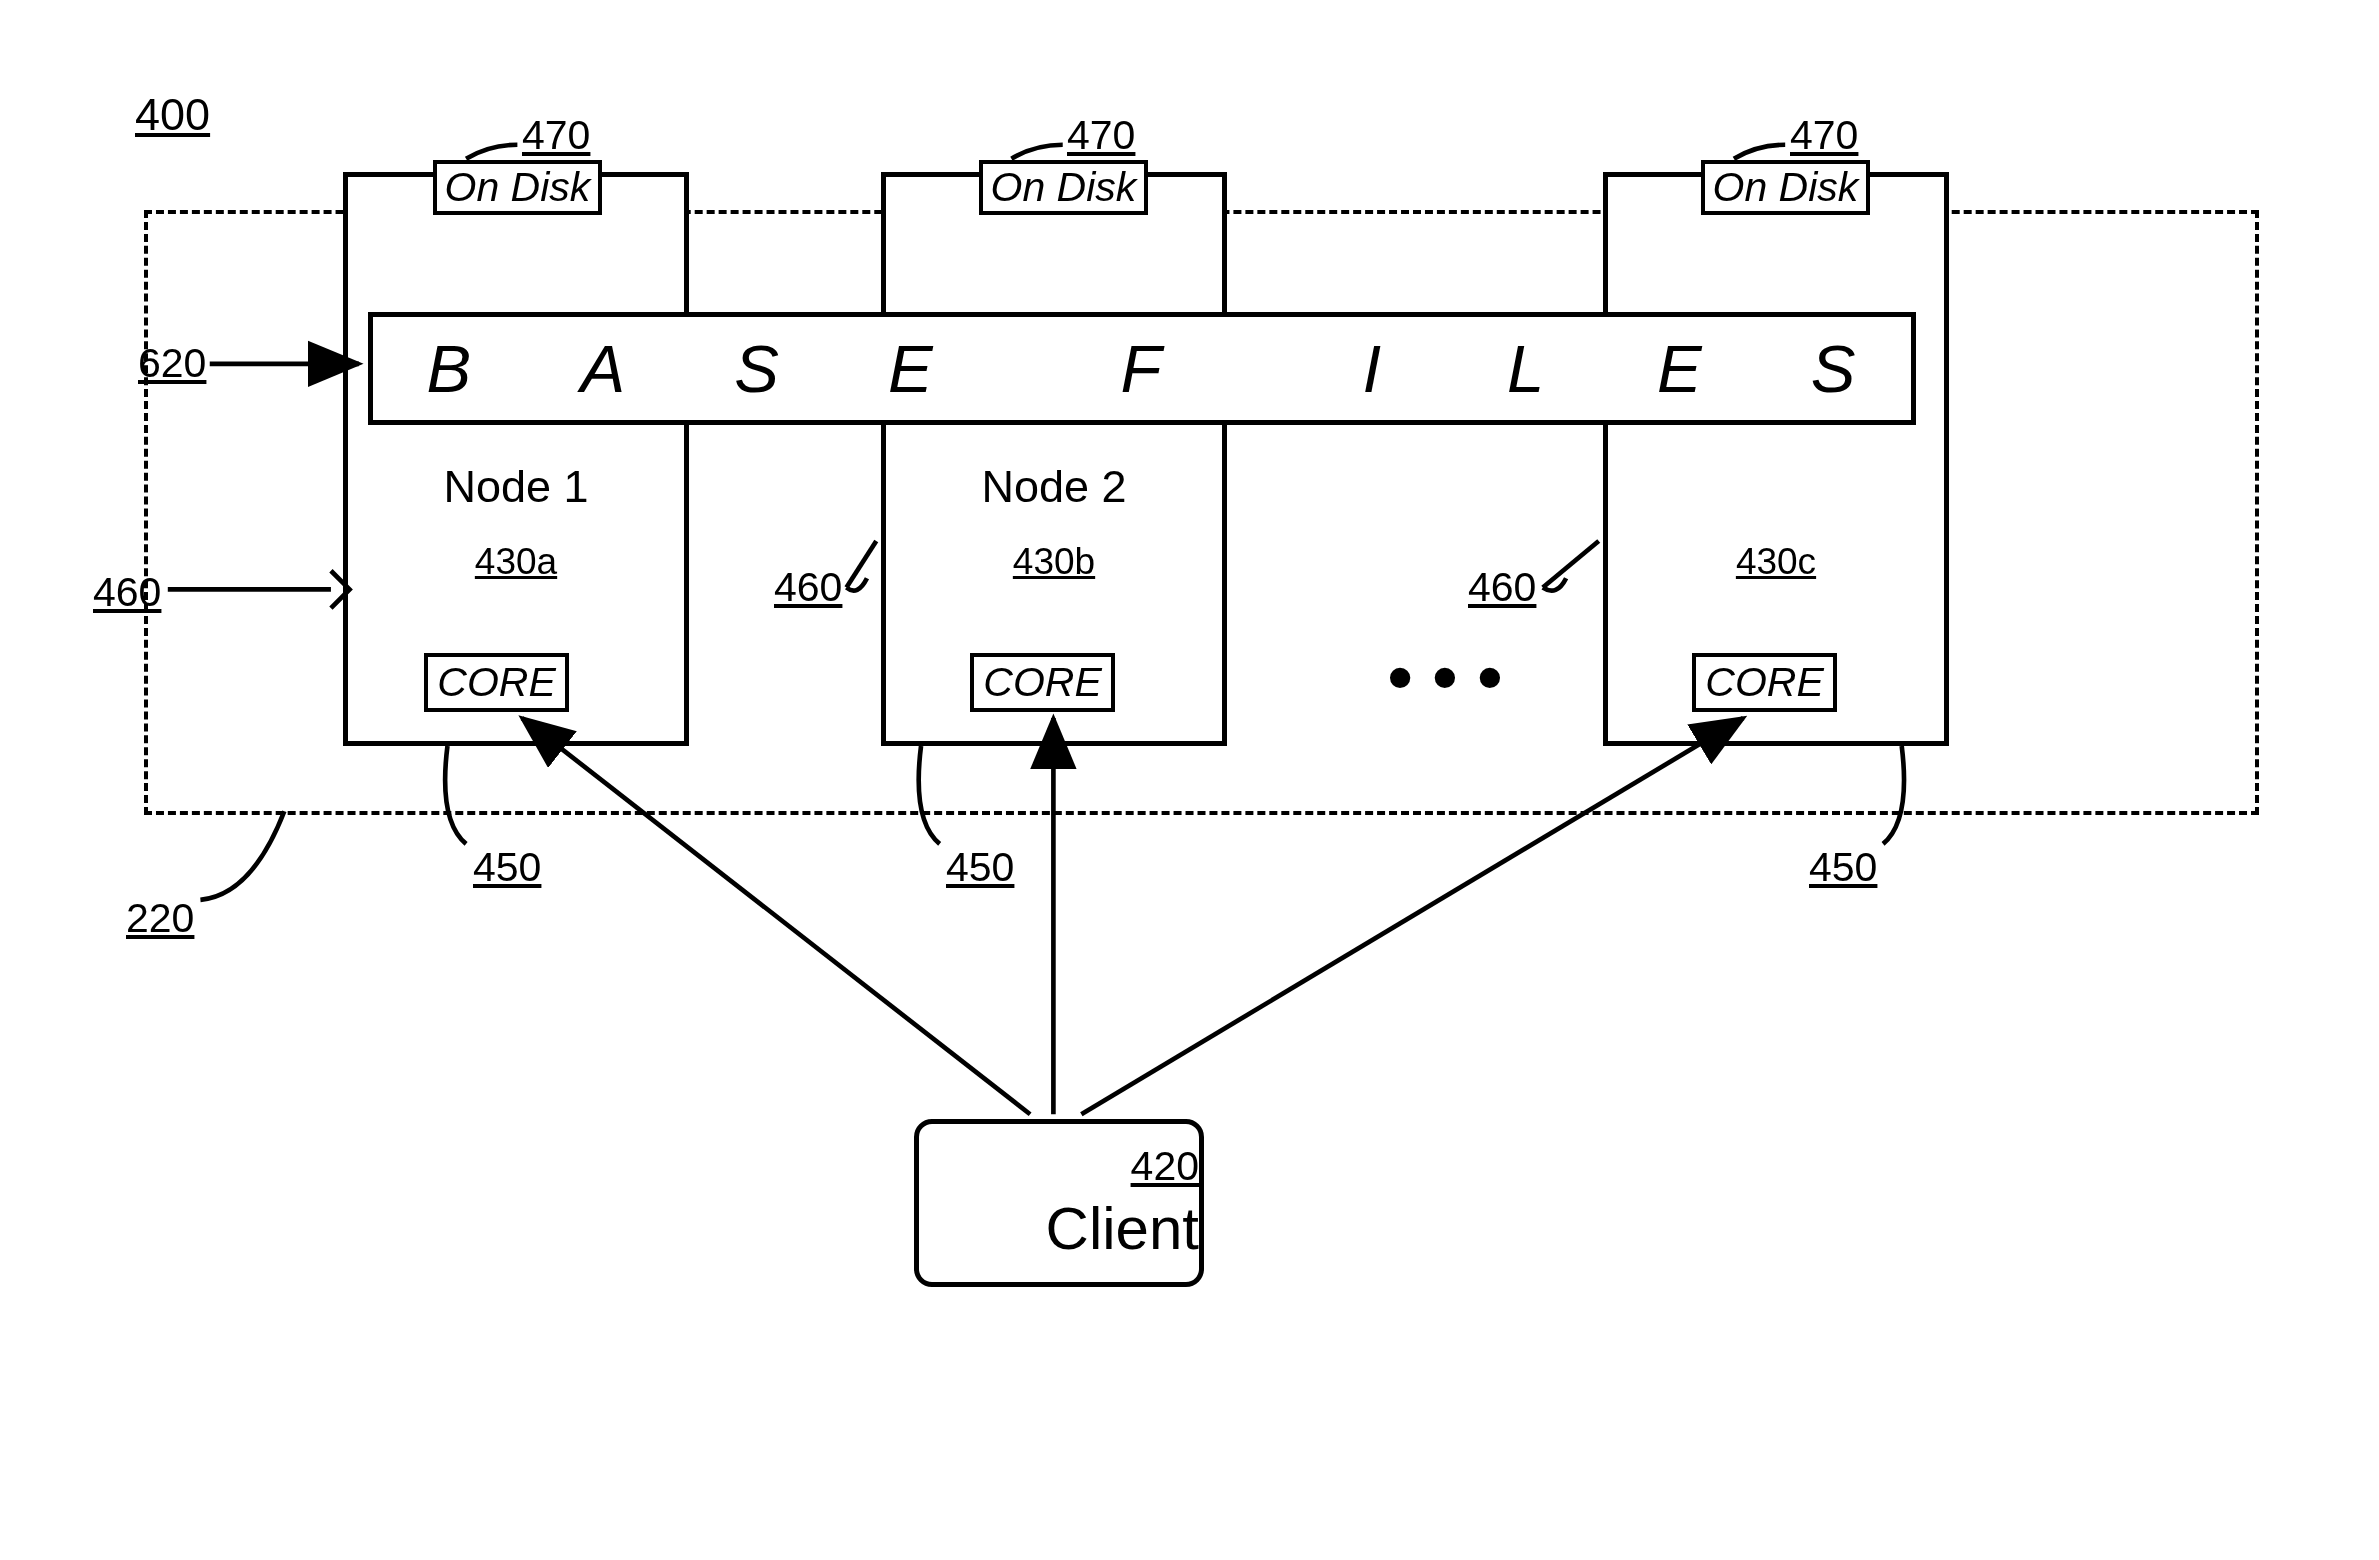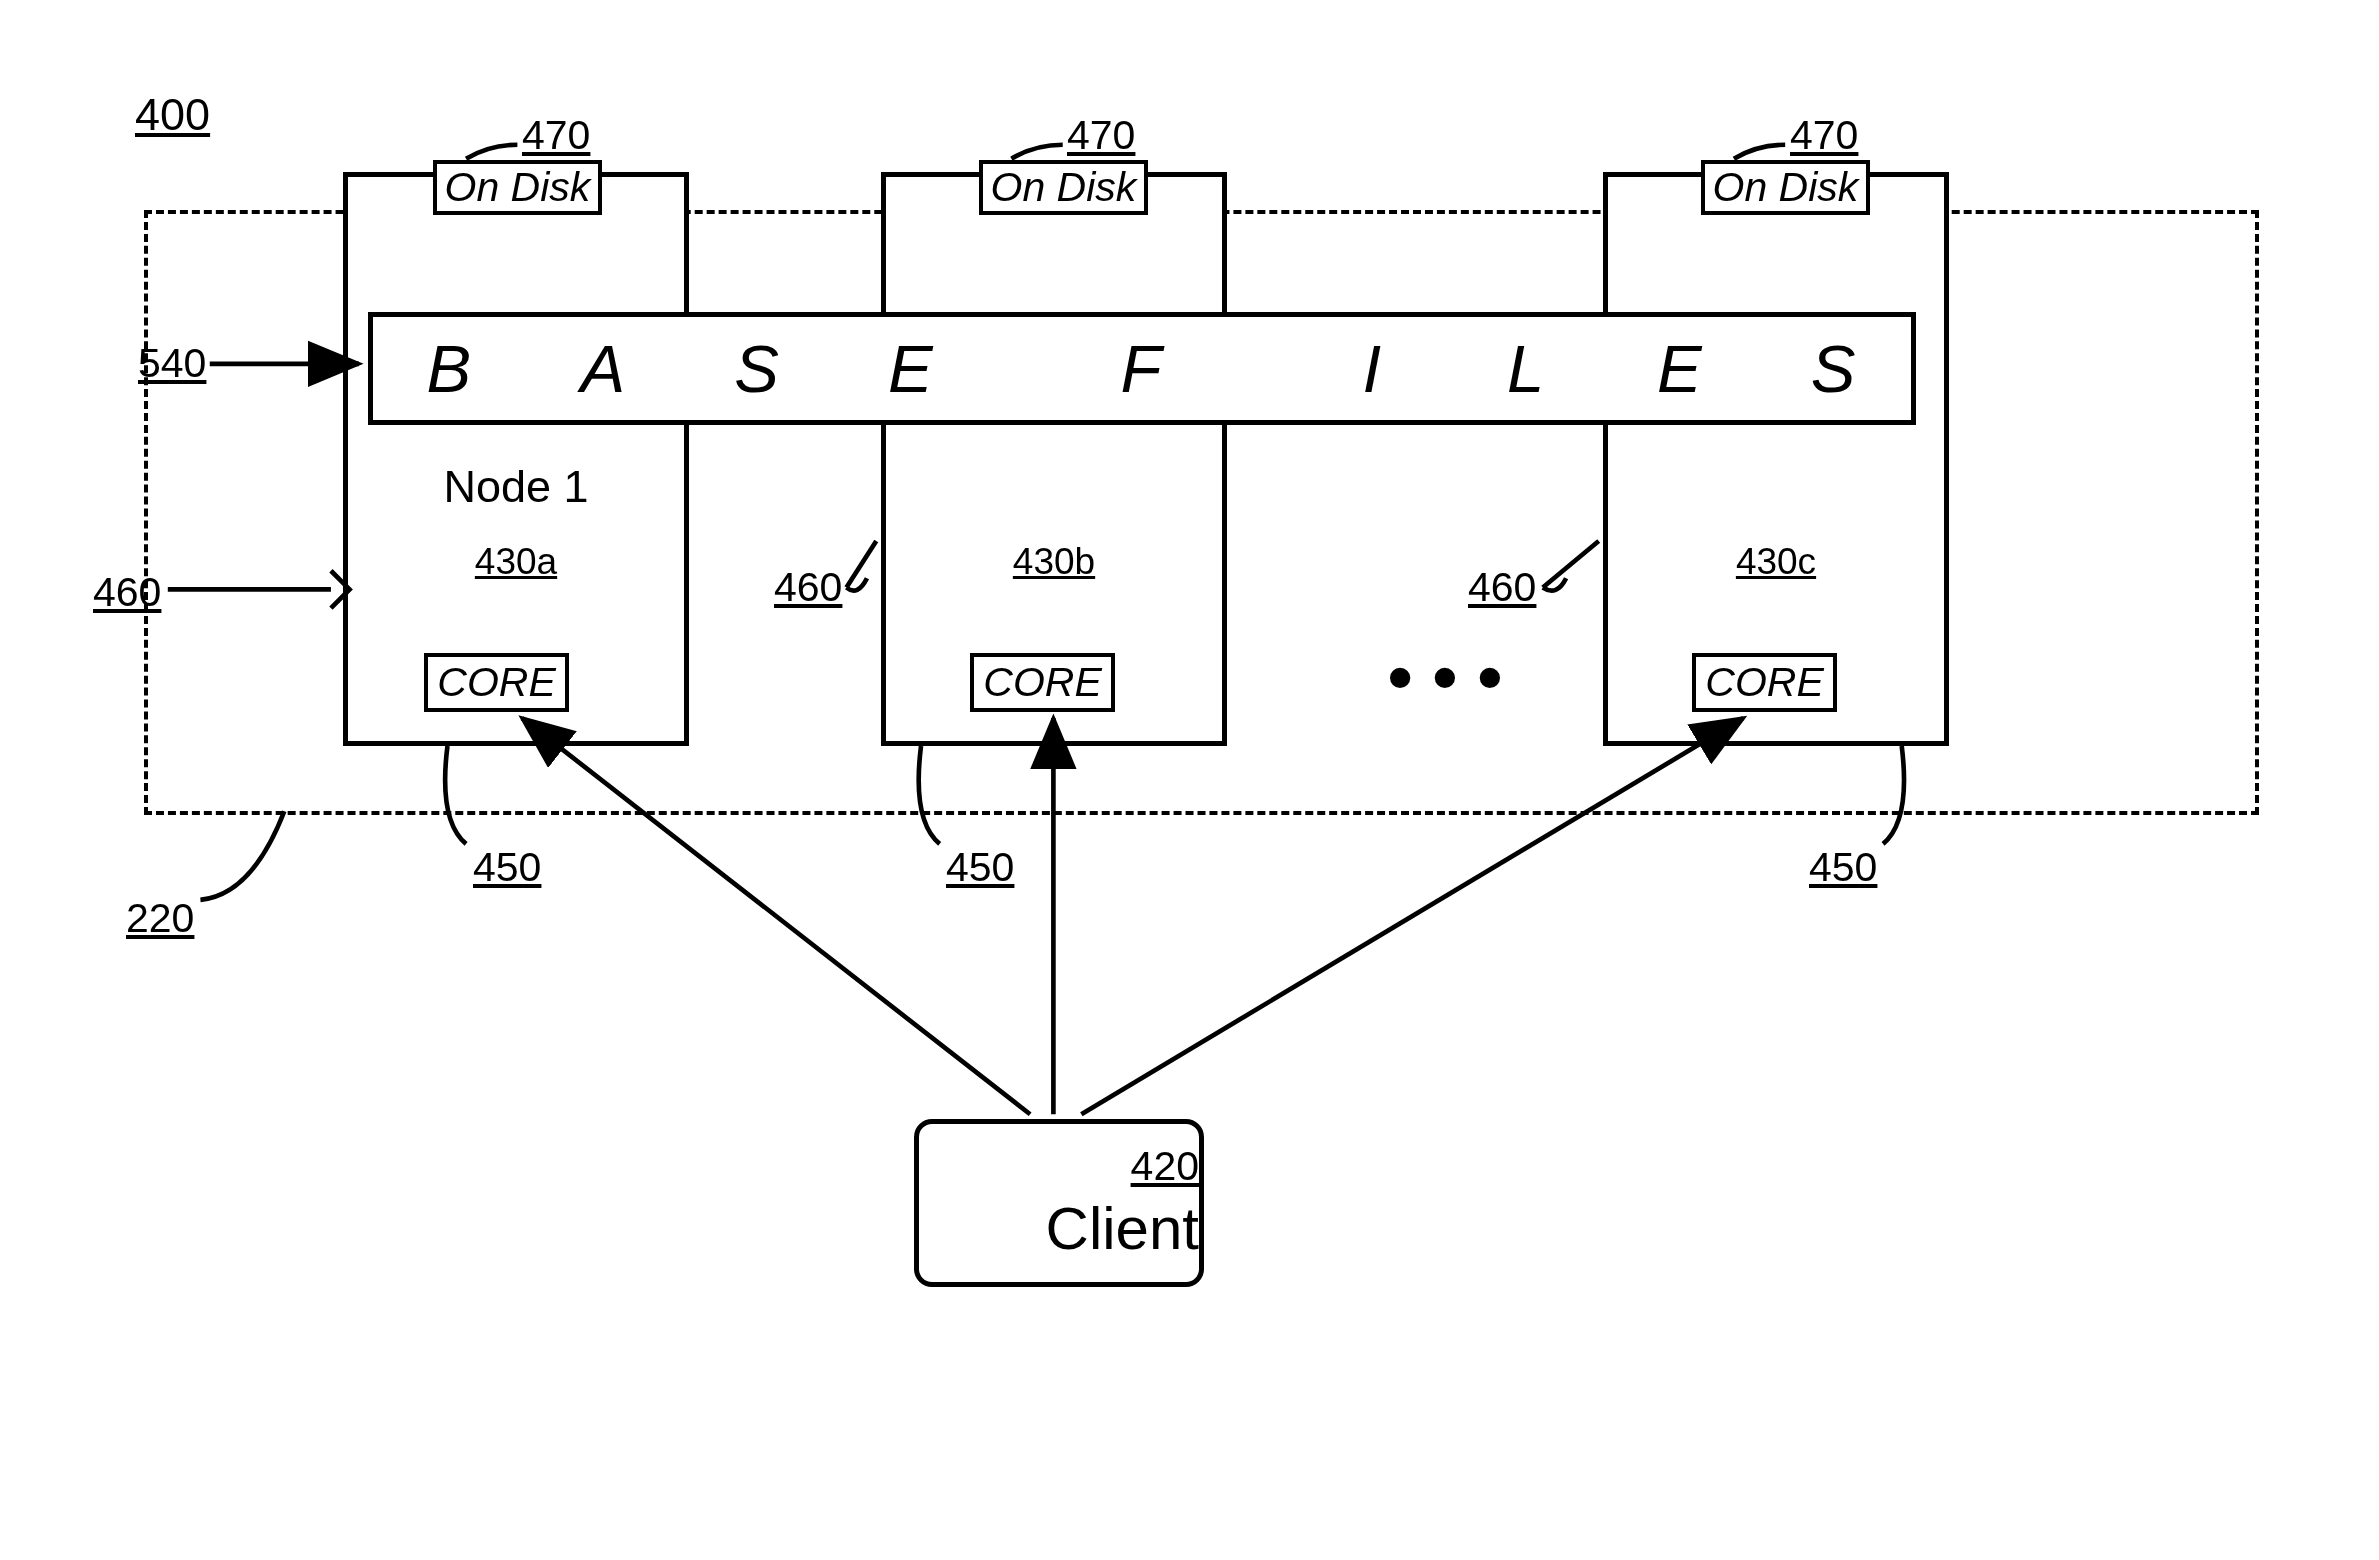--- a/index.html
+++ b/index.html
@@ -105,20 +105,21 @@
 <div class="ref-label" style="left:135px; top:89px; font-size:45px;">400</div>
 
 <div class="dashed-box" style="left:144px; top:210px; width:2107px; height:597px;"></div>
 
 <div class="node" style="left:343px; top:172px; width:336px; height:564px;">
   <div class="node-title" style="top:284px;">Node 1</div>
   <div class="node-id" style="top:364px;">430a</div>
 </div>
 
 <div class="node" style="left:881px; top:172px; width:336px; height:564px;">
+  <div class="node-title" style="top:284px;">Node 2</div>
   <div class="node-id" style="top:364px;">430b</div>
 </div>
 
 <div class="node" style="left:1603px; top:172px; width:336px; height:564px;">
   <div class="node-id" style="top:364px;">430c</div>
 </div>
 
 <div class="dots" style="left:1387px; top:634px;">•••</div>
 
 <div class="on-disk" style="left:433px; top:160px;">On Disk</div>
@@ -139,21 +140,21 @@
 
 <div class="core" style="left:424px; top:653px;">CORE</div>
 <div class="core" style="left:970px; top:653px;">CORE</div>
 <div class="core" style="left:1692px; top:653px;">CORE</div>
 
 <div class="client-box" style="left:914px; top:1119px; width:280px; height:158px;">
   <div class="client-id">420</div>
   <div class="client-label">Client</div>
 </div>
 
-<div class="ref-label" style="left:138px; top:340px; font-size:41px;">540</div>
+<div class="ref-label" style="left:138px; top:340px; font-size:41px;">620</div>
 <div class="ref-label" style="left:93px; top:569px; font-size:41px;">460</div>
 <div class="ref-label" style="left:126px; top:895px; font-size:41px;">220</div>
 
 <div class="ref-label" style="left:774px; top:564px; font-size:41px;">460</div>
 <div class="ref-label" style="left:1468px; top:564px; font-size:41px;">460</div>
 
 <div class="ref-label" style="left:522px; top:112px; font-size:41px;">470</div>
 <div class="ref-label" style="left:1067px; top:112px; font-size:41px;">470</div>
 <div class="ref-label" style="left:1790px; top:112px; font-size:41px;">470</div>
 

